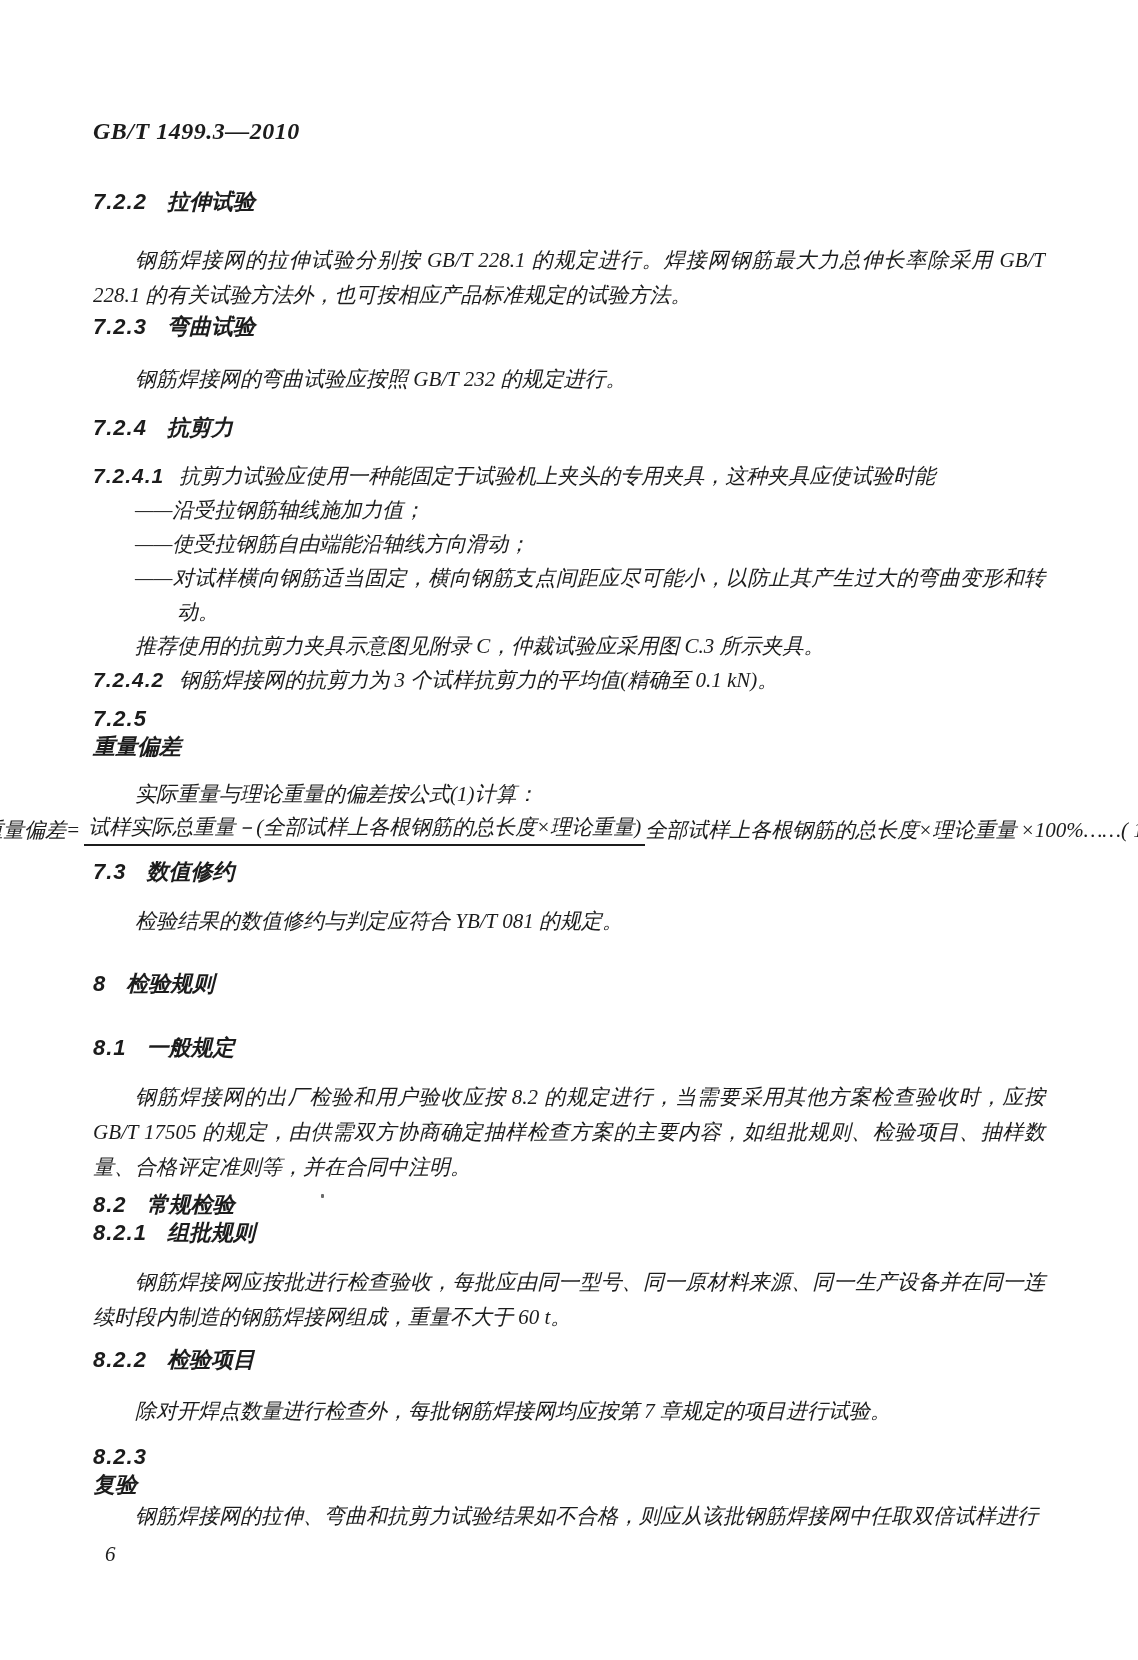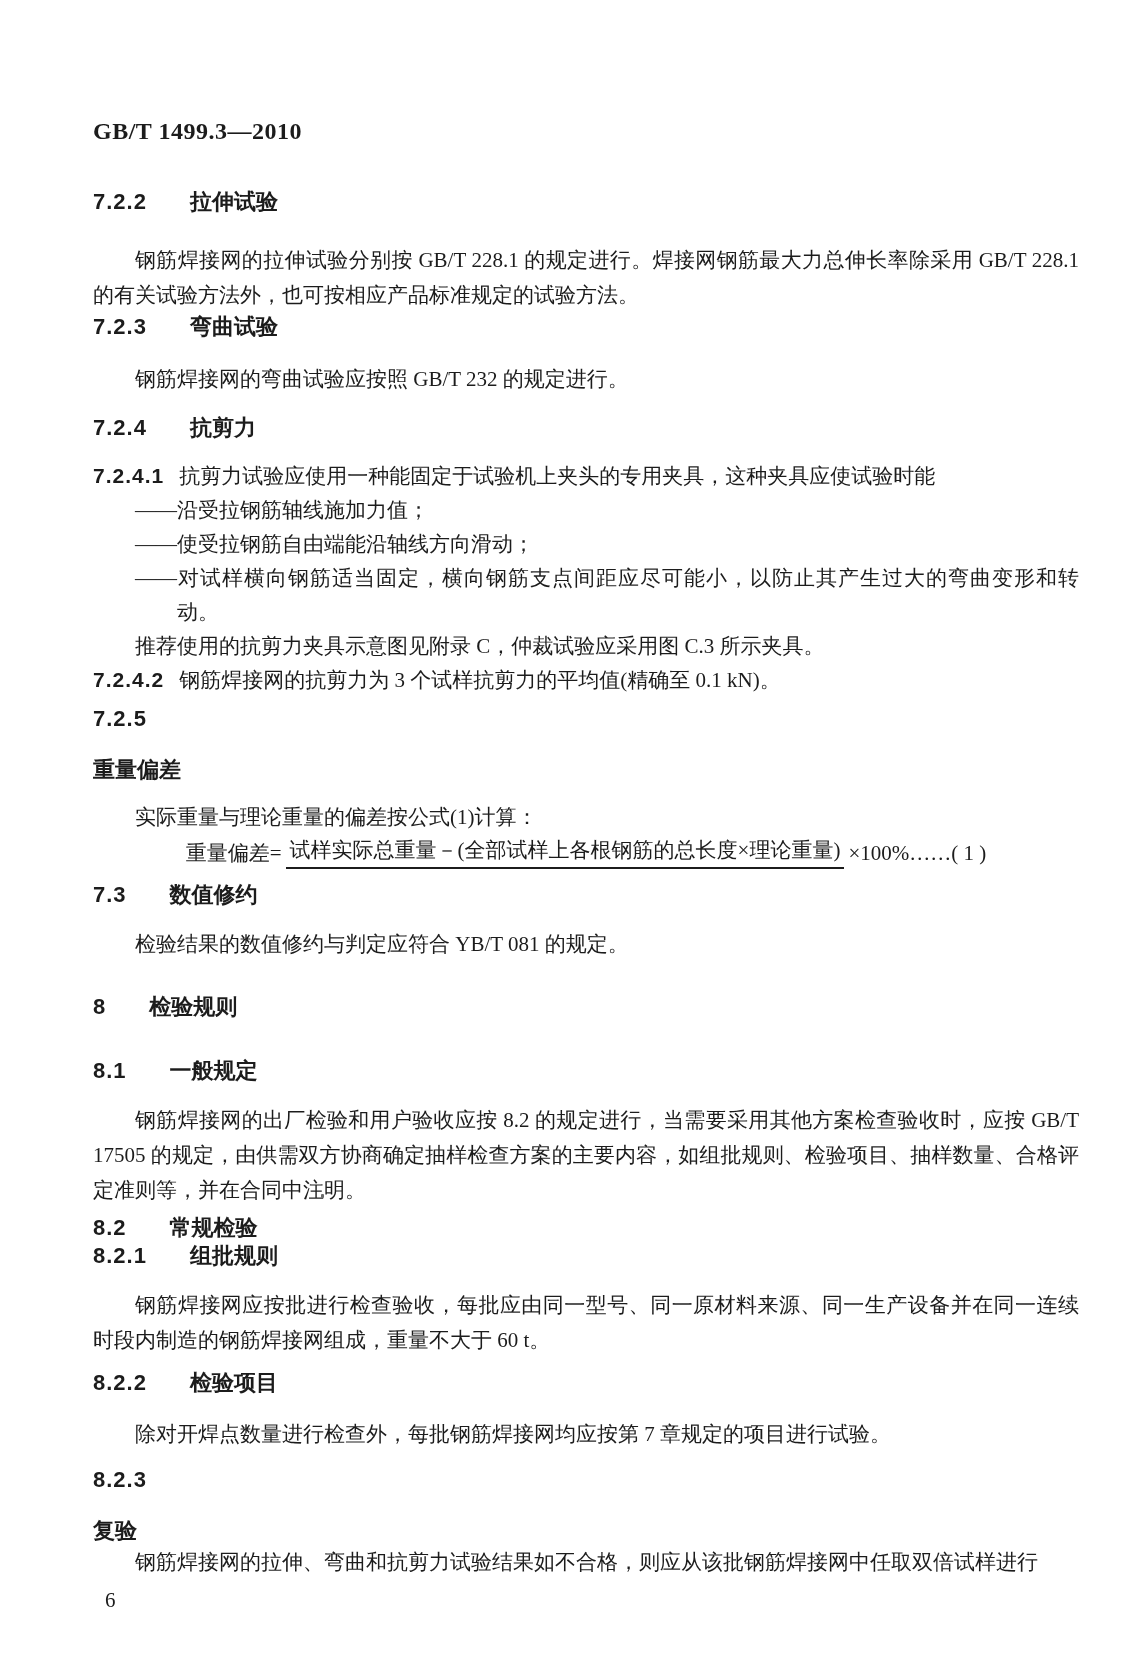--- a/index.html
+++ b/index.html
@@ -5,38 +5,37 @@
   html, body { margin: 0; padding: 0; background: #ffffff; }
   .page {
     position: relative;
     width: 1138px;
     height: 1660px;
     background: #ffffff;
     color: #1c1c1c;
     font-family: "Liberation Serif", "DejaVu Serif", serif;
     overflow: hidden;
   }
-  .content { padding: 118px 59px 0 93px; }
+  .content { padding: 118px 93px 0 93px; font-style: italic; }
 
   .doc-header {
     font-family: "Liberation Serif", "DejaVu Serif", serif;
     font-weight: 700;
     font-size: 24px;
     line-height: 26px;
     letter-spacing: 0.5px;
   }
 
   .heading {
     font-family: "Liberation Sans", "DejaVu Sans", sans-serif;
     font-weight: 700;
     font-size: 22px;
     line-height: 28px;
     display: flex;
     align-items: baseline;
-    gap: 23px;
   }
   .heading .num { margin-right: 20px; letter-spacing: 1px; }
 
   .para {
     font-size: 21px;
     line-height: 35px;
     text-align: justify;
   }
   .indent { text-indent: 42px; }
 
@@ -144,20 +143,21 @@
     <div class="heading mt8">
       <span class="num">7.2.5</span>
       <span class="title">重量偏差</span>
     </div>
     <div class="para indent mt16">实际重量与理论重量的偏差按公式(1)计算：</div>
 
     <div class="formula mt2">
       <span class="f-lhs">重量偏差=</span>
       <span class="f-frac">
         <span class="f-num">试样实际总重量－(全部试样上各根钢筋的总长度×理论重量)</span>
+        <span class="f-den">全部试样上各根钢筋的总长度×理论重量</span>
       </span>
       <span class="f-rhs">×100%……( 1 )</span>
     </div>
 
     <div class="heading mt12">
       <span class="num">7.3</span>
       <span class="title">数值修约</span>
     </div>
     <div class="para indent mt18">检验结果的数值修约与判定应符合 YB/T 081 的规定。</div>
 

